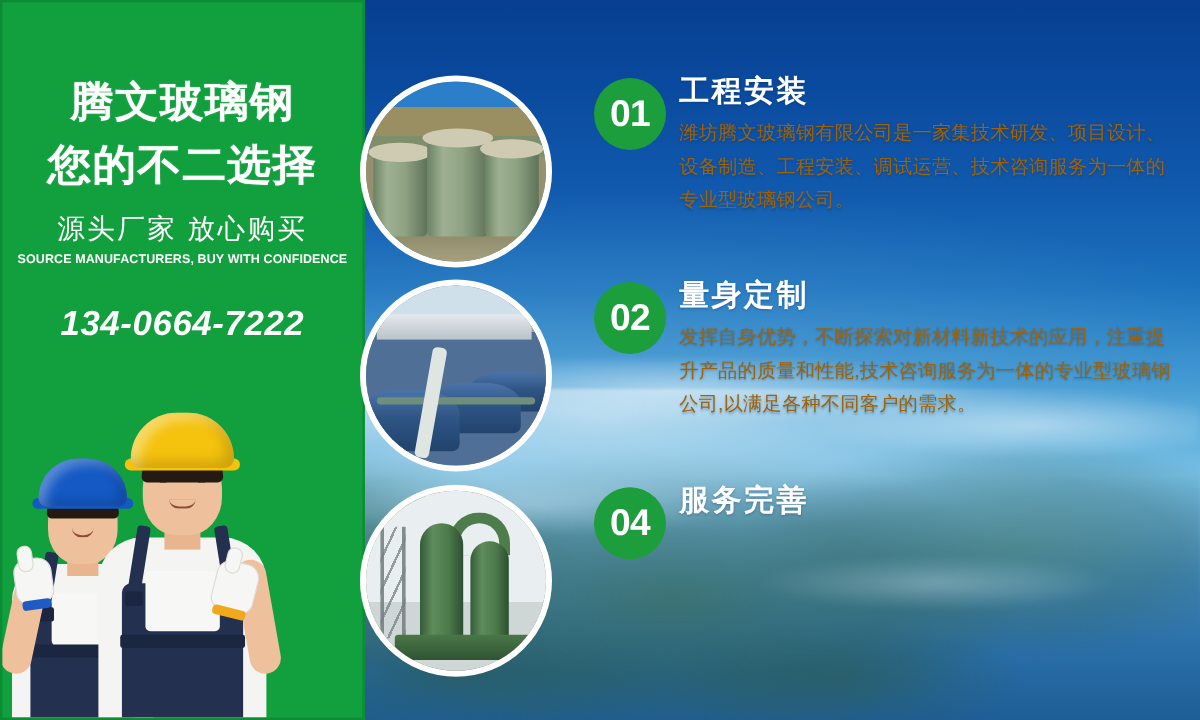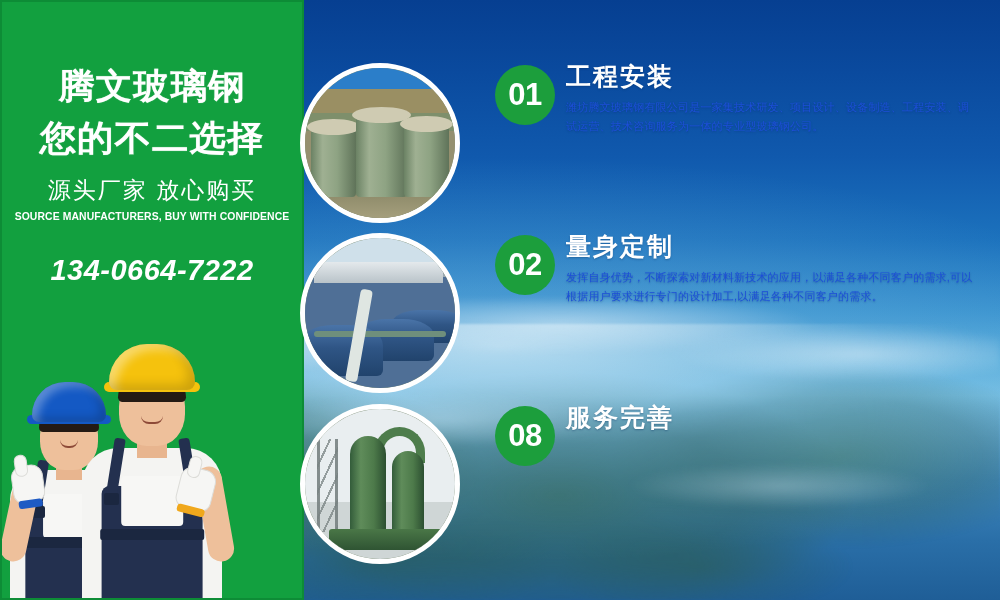--- a/index.html
+++ b/index.html
@@ -456,22 +456,22 @@
   }
   .feature-title {
     color: #ffffff;
     font-size: 25px;
     font-weight: bold;
     letter-spacing: 2px;
     line-height: 1.1;
     text-shadow: 0 1px 2px rgba(0,40,90,0.35);
   }
   .feature-desc {
-    color: #1d4ed8;
-    font-size: 11px;
+    color: #a16207;
+    font-size: 16px;
     line-height: 1.78;
     margin-top: 7px;
     letter-spacing: 0.2px;
     text-shadow: 0 1px 2px rgba(0,40,90,0.35);
   }
 </style>
 </head>
 <body>
 
 <div id="banner">
@@ -572,37 +572,37 @@
           <div class="cover c2"></div>
           <div class="cover c1"></div>
           <div class="pipe p-cross"></div>
           <div class="pipe p-main"></div>
         </div>
       </div>
       <div class="feature-body">
         <div class="badge">02</div>
         <div class="feature-text">
           <div class="feature-title">量身定制</div>
-          <div class="feature-desc">发挥自身优势，不断探索对新材料新技术的应用，以满足各种不同客户的需求,可以根据用户要求进行专门的设计加工,以满足各种不同客户的需求。</div>
+          <div class="feature-desc">发挥自身优势，不断探索对新材料新技术的应用，注重提升产品的质量和性能,技术咨询服务为一体的专业型玻璃钢公司,以满足各种不同客户的需求。</div>
         </div>
       </div>
     </div>
 
     <div class="feature f3">
       <div class="thumb-circle">
         <div class="photo-towers">
           <div class="mast"></div>
           <div class="duct"></div>
           <div class="tower tw1"></div>
           <div class="tower tw2"></div>
           <div class="base"></div>
         </div>
       </div>
       <div class="feature-body">
-        <div class="badge">08</div>
+        <div class="badge">04</div>
         <div class="feature-text">
           <div class="feature-title">服务完善</div>
         </div>
       </div>
     </div>
 
   </div>
 </div>
 
 </body></html>

